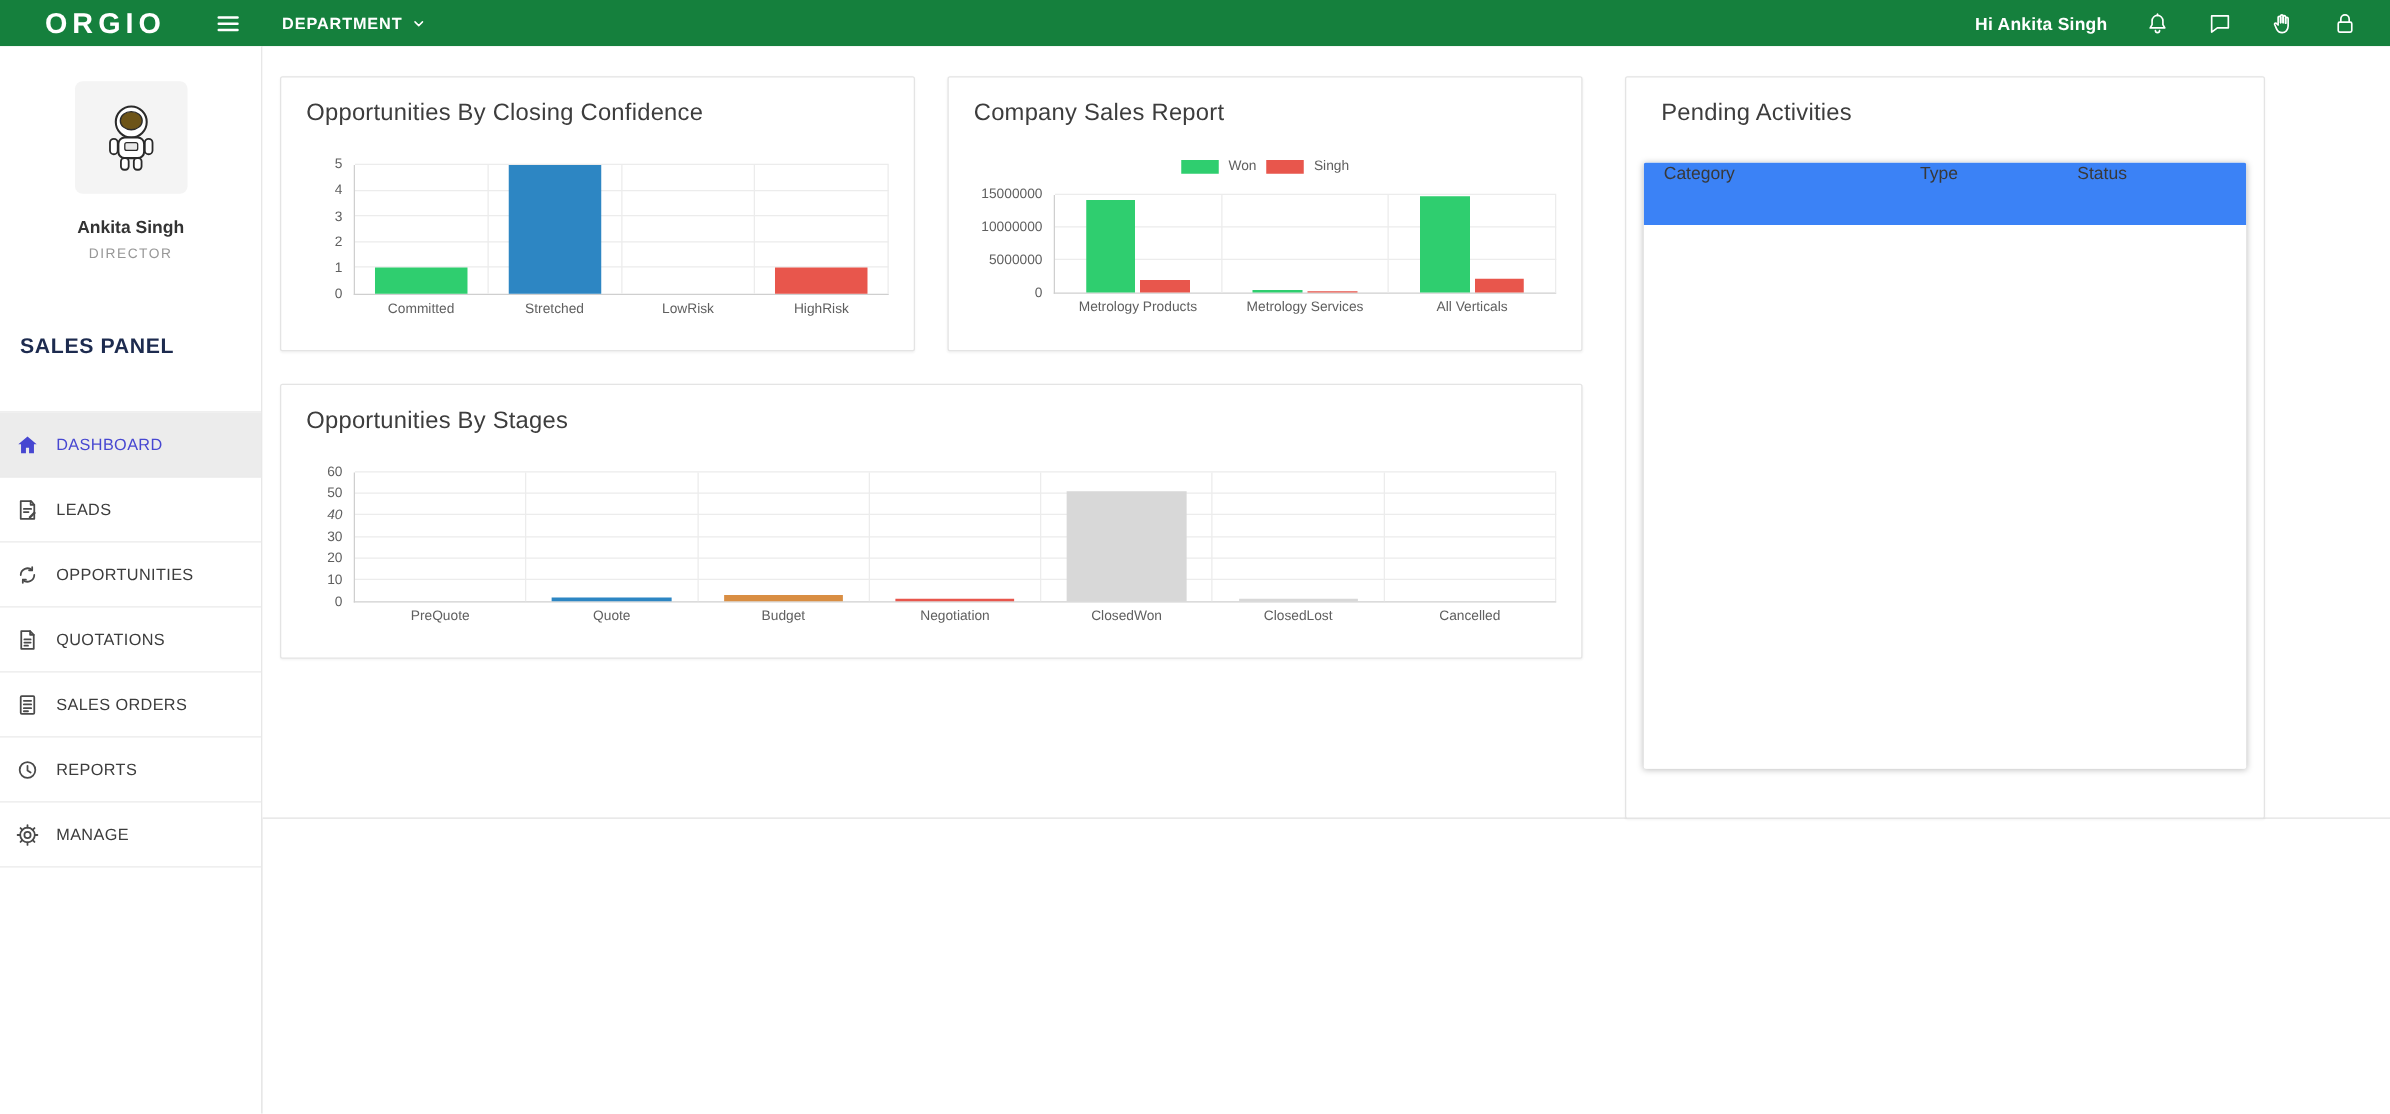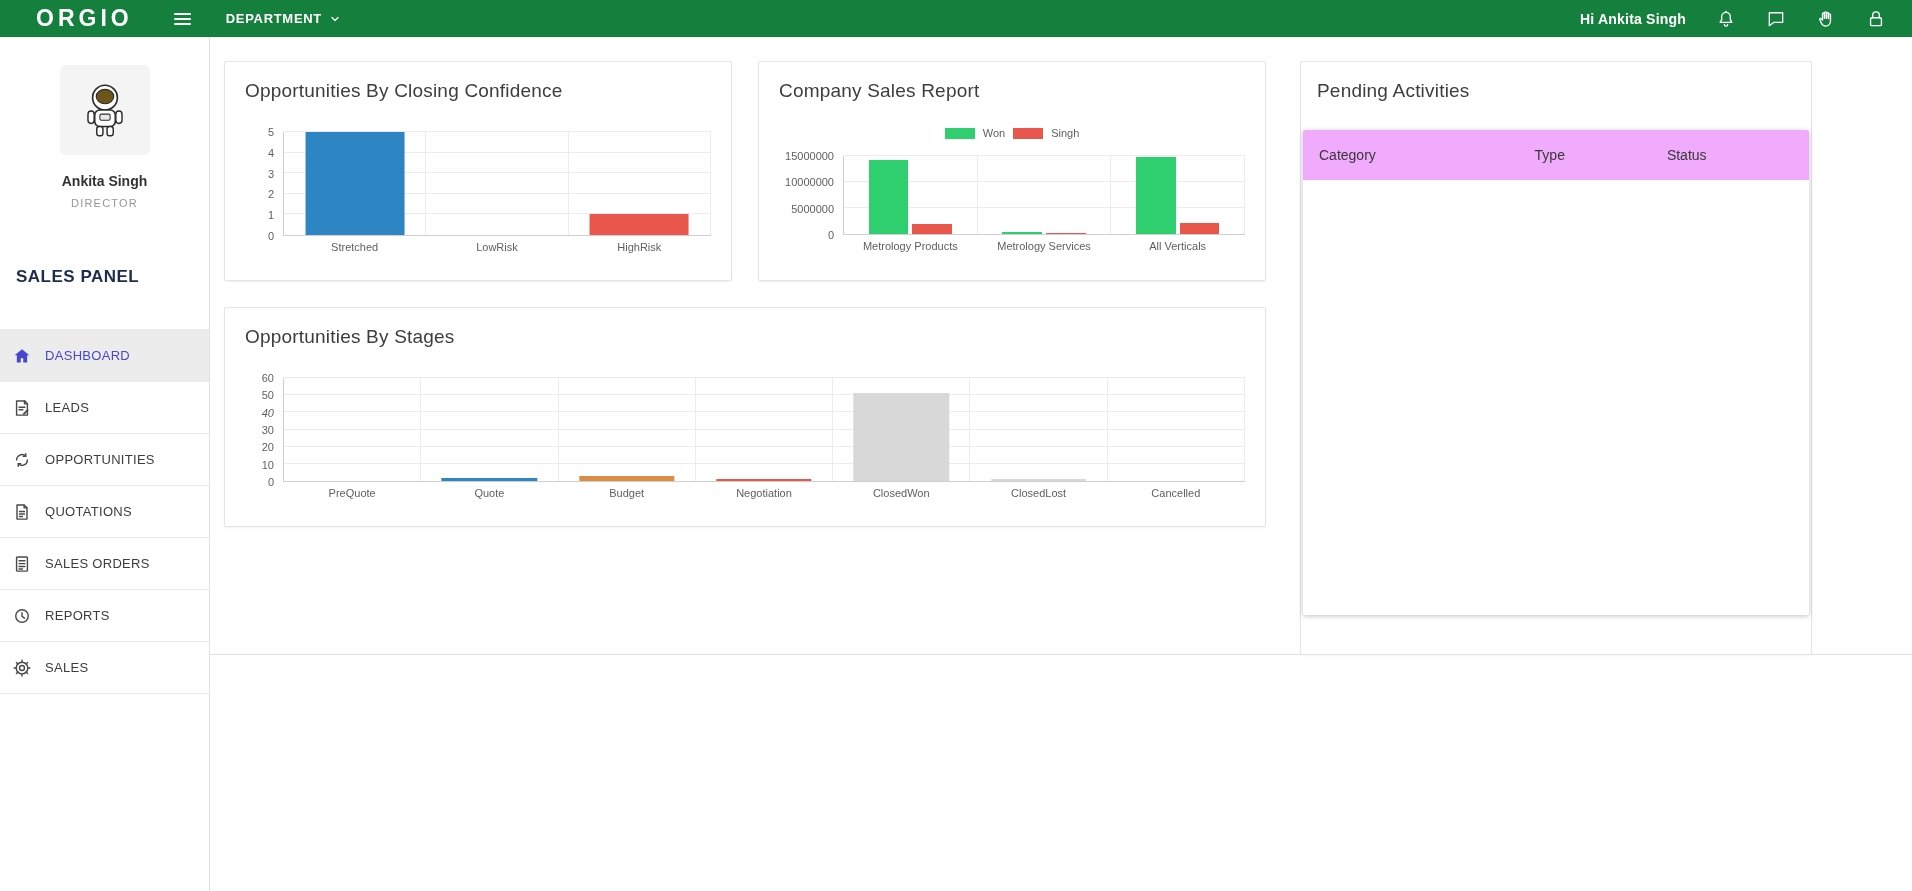--- a/index.html
+++ b/index.html
@@ -55,24 +55,24 @@
   .bar.s0{right:50%;margin-right:2px;width:30%}
   .bar.s1{left:50%;margin-left:2px;width:30%}
   .xlabel{position:absolute;top:100%;margin-top:6px;left:50%;transform:translateX(-50%);font-size:11px;color:#5f5f5f;white-space:nowrap}
   .ytick{position:absolute;right:9px;font-size:11px;color:#5f5f5f;transform:translateY(50%);line-height:11px}
   .legend{display:flex;justify-content:center;gap:8px;margin-top:24px;height:14px}
   .legend-item{display:flex;align-items:center;gap:8px;font-size:11px;color:#5f5f5f;cursor:pointer}
   .legend-swatch{width:30px;height:11px;display:inline-block}
 
   
   .right-col{width:512px;flex:none}
-  .pending-card{height:594px;padding:18px 0 0}
+  .pending-card{height:594px;padding:18px 12px 0}
   .pending-card .card-title{padding:0 16px}
   .pending-table{margin:28px 2px 0;height:485px;background:#fff;border-radius:2px;box-shadow:0 1px 5px rgba(0,0,0,.25);overflow:hidden}
-  .pt-header{display:flex;background:#f0abfc;height:50px;align-items:center;padding-left:16px}
+  .pt-header{display:flex;background:#3b82f6;height:50px;align-items:flex-start;padding-left:16px}
   .pt-col{font-size:14px;color:#383838;font-weight:500}
   .pt-col.c0{width:44%}
   .pt-col.c1{width:27%}
   .pt-col.c2{width:29%}
   .pt-body{height:435px;background:#fff}
 </style>
 </head>
 <body>
 
 <header class="topbar">
@@ -176,21 +176,21 @@
             <path d="M12 8v4.5l3 2"></path>
           </svg>
         <span>REPORTS</span>
       </div>
       <div class="menu-item">
         <svg class="mi-icon" viewBox="0 0 24 24" fill="none" stroke="currentColor" stroke-width="1.7" stroke-linecap="round" stroke-linejoin="round">
             <circle cx="12" cy="12" r="3"></circle>
             <circle cx="12" cy="12" r="7"></circle>
             <path d="M12 2.5V5M12 19v2.5M21.5 12H19M5 12H2.5M18.7 5.3l-1.8 1.8M7.1 16.9l-1.8 1.8M18.7 18.7l-1.8-1.8M7.1 7.1L5.3 5.3"></path>
           </svg>
-        <span>SALES</span>
+        <span>MANAGE</span>
       </div>
     </nav>
   </aside>
 
   <main class="main">
     <div class="left-col">
       <div class="row1">
 
         <section class="card chart-card">
           <h2 class="card-title">Opportunities By Closing Confidence</h2>
@@ -202,20 +202,24 @@
                 <div class="ytick" style="bottom: 60%;">3</div>
                 <div class="ytick" style="bottom: 80%;">4</div>
                 <div class="ytick" style="bottom: 100%;">5</div>
               </div>
             <div class="plot h104">
                 <div class="grid-h" style="bottom: 20%;"></div>
                 <div class="grid-h" style="bottom: 40%;"></div>
                 <div class="grid-h" style="bottom: 60%;"></div>
                 <div class="grid-h" style="bottom: 80%;"></div>
                 <div class="grid-h" style="bottom: 100%;"></div>
+                <div class="slot">
+                  <div class="bar single" style="height: 20%; background: rgb(47, 206, 111);"></div>
+                  <div class="xlabel">Committed</div>
+                </div>
                 <div class="slot">
                   <div class="bar single" style="height: 100%; background: rgb(45, 134, 195);"></div>
                   <div class="xlabel">Stretched</div>
                 </div>
                 <div class="slot">
                   <div class="bar single" style="height: 0%; background: rgb(204, 204, 204);"></div>
                   <div class="xlabel">LowRisk</div>
                 </div>
                 <div class="slot">
                   <div class="bar single" style="height: 20%; background: rgb(232, 86, 76);"></div>

